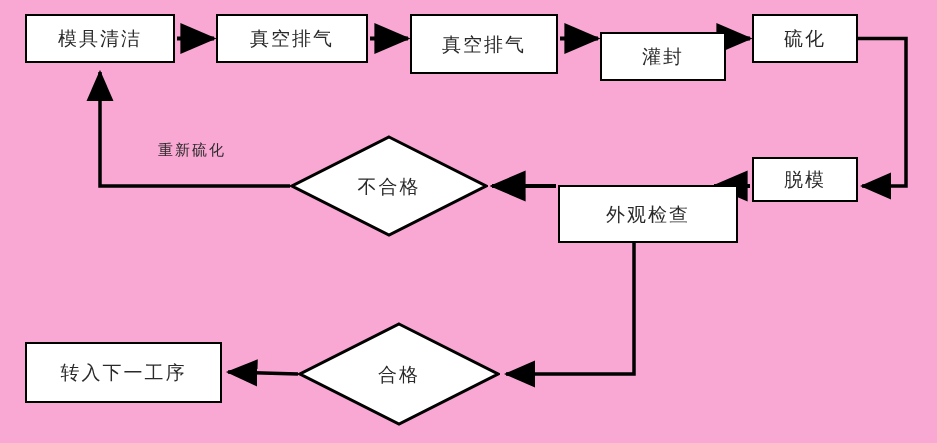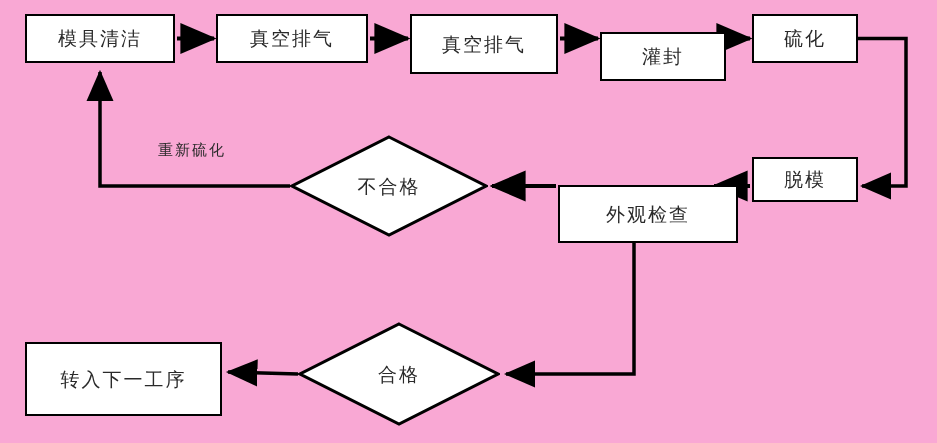--- a/index.html
+++ b/index.html
@@ -142,19 +142,19 @@
     <span class="node-label">不合格</span>
   </div>
 
   <div class="node decision" style="left:298px; top:322px; width:202px; height:104px;">
     <svg class="diamond-shape" viewBox="0 0 202 104" preserveAspectRatio="none" xmlns="http://www.w3.org/2000/svg">
       <polygon points="101,2 200,52 101,102 2,52" fill="#ffffff" stroke="#000000" stroke-width="3"></polygon>
     </svg>
     <span class="node-label">合格</span>
   </div>
 
-  <div class="node proc" style="left:25px; top:342px; width:197px; height:74px;">
+  <div class="node proc" style="left:25px; top:342px; width:197px; height:61px;">
     <span class="node-label">转入下一工序</span>
   </div>
 
   <div class="edge-label" style="left:158px; top:143px;">重新硫化</div>
 
 </div>
 
 </body></html>

